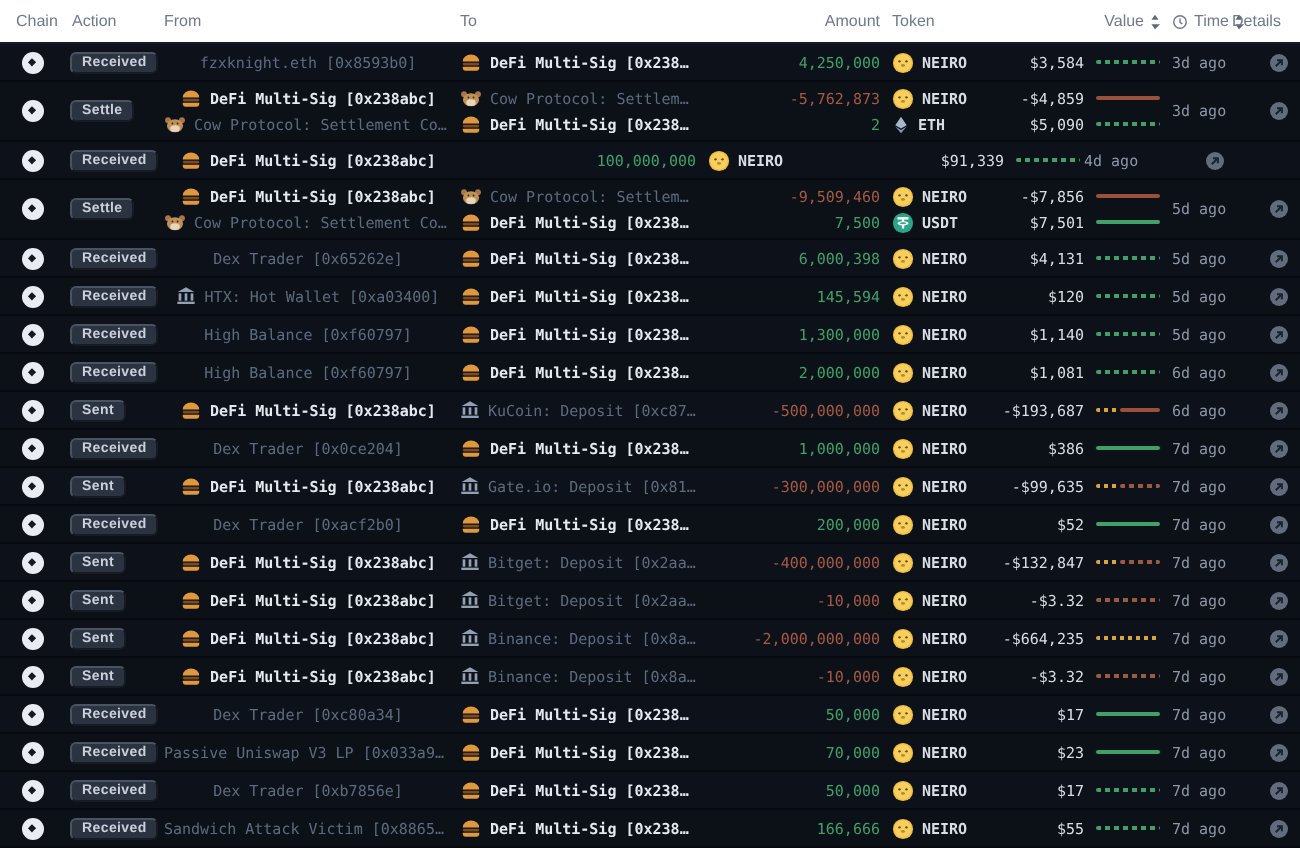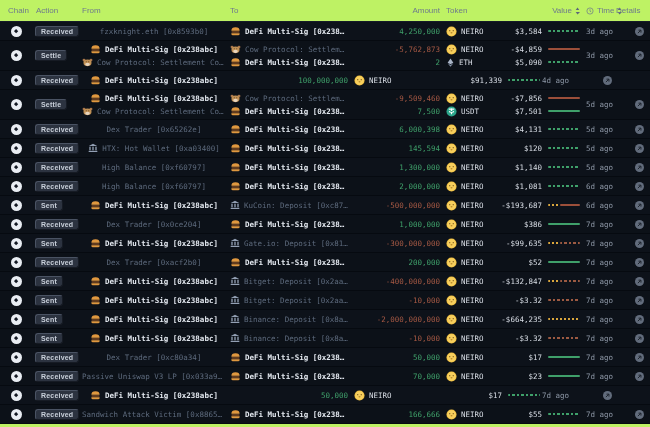--- a/index.html
+++ b/index.html
@@ -1,18 +1,18 @@
 <!DOCTYPE html>
 <html><head>
 <meta charset="utf-8">
 <style>
   *{margin:0;padding:0;box-sizing:border-box}
   html,body{width:650px;height:427px;overflow:hidden}
   body{background:#0a0e15;font-family:"DejaVu Sans Mono",monospace}
-  .app{width:650px;height:427px;background:#bef264}
+  .app{width:650px;height:427px;background:#ffffff}
   .grid{display:grid;grid-template-columns:32px 46px 148px 122px 92px 62px 40px 44px 42px 22px;align-items:center}
   
   .thead{height:22px;border-bottom:1px solid #151c27;color:#6e7a8c;
          font-family:"Liberation Sans",sans-serif;font-size:8px}
   .th{display:flex;align-items:center;white-space:nowrap;overflow:visible;gap:3px}
   .th.h-chain{padding-left:8px}
   .th.h-action{padding-left:4px}
   .th.h-from,.th.h-to{padding-left:4px}
   .th.h-amount{justify-content:flex-end}
   .th.h-token{padding-left:6px}
@@ -39,21 +39,21 @@
          background:#2c3340;border:1px solid #4a5363;border-bottom-color:#161b24;border-right-color:#161b24;
          border-radius:3px;padding:1px 5px;letter-spacing:.2px}
   .ent{display:flex;flex-direction:row;align-items:center;gap:4px;height:13px;max-width:100%;
        color:#5e6b7e;font-size:7.5px;white-space:nowrap;overflow:hidden}
   .ent.bold .etext{color:#e4e9f0;font-weight:bold}
   .eicon{display:flex;align-items:center;flex:0 0 auto}
   .etext{overflow:hidden;text-overflow:ellipsis}
   .amt{height:13px;font-size:7.5px;display:flex;align-items:center}
   .amt.pos{color:#3fa06a}.amt.neg{color:#a65944}
   .tok{height:13px;display:flex;flex-direction:row;align-items:center;gap:4px;
-       color:#d9dee6;font-size:7.5px;font-weight:normal}
+       color:#d9dee6;font-size:7.5px;font-weight:bold}
   .val{height:13px;font-size:7.5px;color:#d9dee6;display:flex;align-items:center}
   .barline{width:32px;height:13px;display:flex;align-items:center}
   .seg{height:2px;flex:1;border-radius:1px}
   .seg:first-child:not(:last-child){flex:0 0 11px;margin-right:1px}
   .green-dash{background:repeating-linear-gradient(90deg,#3fa06a 0 2.5px,transparent 2.5px 4.5px)}
   .green-solid{background:#3fa06a}
   .red-solid{background:#9c4f3a}
   .red-dash{background:repeating-linear-gradient(90deg,#9c5a42 0 2.5px,transparent 2.5px 4.5px)}
   .orange-dash{background:repeating-linear-gradient(90deg,#d9a53c 0 2px,transparent 2px 4px)}
   .det{display:flex;cursor:pointer}
@@ -1352,20 +1352,25 @@
           </span>
         </div>
       </div>
       <div class="row grid">
         <div class="cell c-chain">
           <span class="chain-ic">◆</span>
         </div>
         <div class="cell c-action">
           <span class="badge">Received</span>
         </div>
+        <div class="cell c-from">
+          <span class="ent">
+            <span class="etext">Dex Trader [0xb7856e]</span>
+          </span>
+        </div>
         <div class="cell c-to">
           <span class="ent bold">
             <span class="eicon">
               <svg viewBox="0 0 12 12" width="11" height="11">
                 <path d="M1.5 5.2a4.5 3.8 0 0 1 9 0z" fill="#e0983f"></path>
                 <rect x="1.5" y="5.8" width="9" height="1.6" rx="0.8" fill="#7c4a22"></rect>
                 <path d="M1.5 8h9v0.6a1.6 1.6 0 0 1-1.6 1.6H3.1a1.6 1.6 0 0 1-1.6-1.6z" fill="#e0983f"></path>
               </svg>
             </span>
             <span class="etext">DeFi Multi-Sig [0x238abc]</span>

